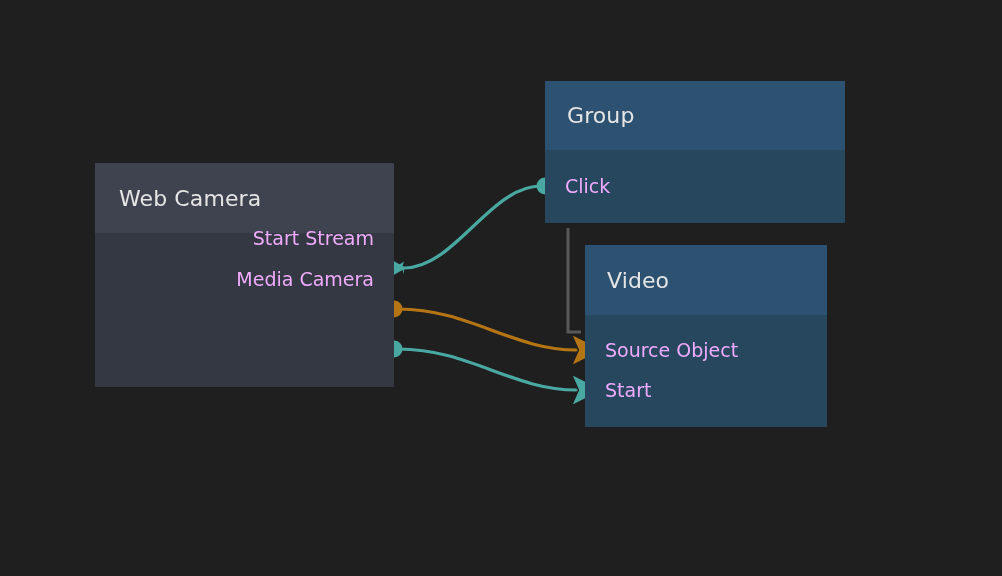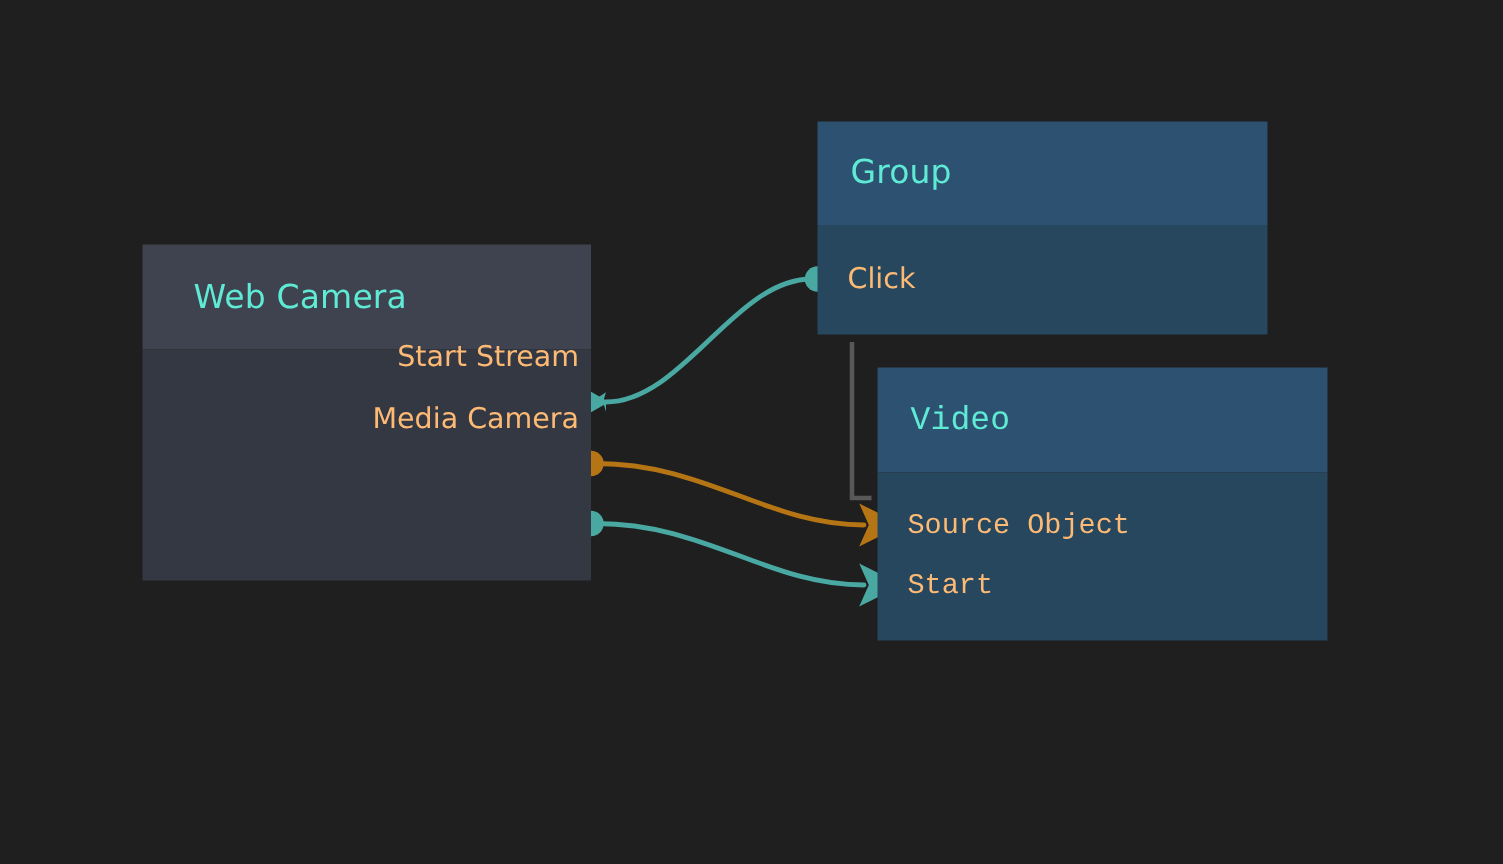--- a/index.html
+++ b/index.html
@@ -33,62 +33,62 @@
     position: absolute;
     z-index: 2;
     box-sizing: border-box;
   }
   .node-header {
     display: flex;
     align-items: center;
     box-sizing: border-box;
   }
   .node-title {
-    color: #5eead4;
+    color: #e5e5e5;
     font-size: 22px;
     font-weight: 400;
     letter-spacing: 0.1px;
     white-space: nowrap;
   }
   .node-body {
     position: relative;
     box-sizing: border-box;
   }
   .port-row {
     position: absolute;
     display: flex;
     align-items: center;
     height: 26px;
     white-space: nowrap;
   }
   .port-label {
-    color: #fdba74;
+    color: #f0abfc;
     font-size: 19px;
     font-weight: 400;
     line-height: 26px;
   }
 
   
   #node-webcamera {
     left: 95px;
     top: 163px;
     width: 299px;
     height: 224px;
   }
   #node-webcamera .node-header {
     height: 70px;
     background: #3f434f;
-    padding-left: 34px;
+    padding-left: 24px;
   }
   #node-webcamera .node-body {
     height: 154px;
     background: #343843;
   }
   #node-webcamera .port-row {
-    right: 8px;
+    right: 20px;
   }
 
   
   #node-group {
     left: 545px;
     top: 81px;
     width: 300px;
     height: 142px;
   }
   #node-group .node-header {
@@ -101,23 +101,22 @@
     background: #27475f;
   }
   #node-group .port-row {
     left: 20px;
   }
 
   
   #node-video {
     left: 585px;
     top: 245px;
-    width: 300px;
+    width: 242px;
     height: 182px;
-    font-family: Liberation Mono, monospace;
   }
   #node-video .node-header {
     height: 70px;
     background: #2d5171;
     padding-left: 22px;
   }
   #node-video .node-body {
     height: 112px;
     background: #27475f;
     padding-left: 40px;

